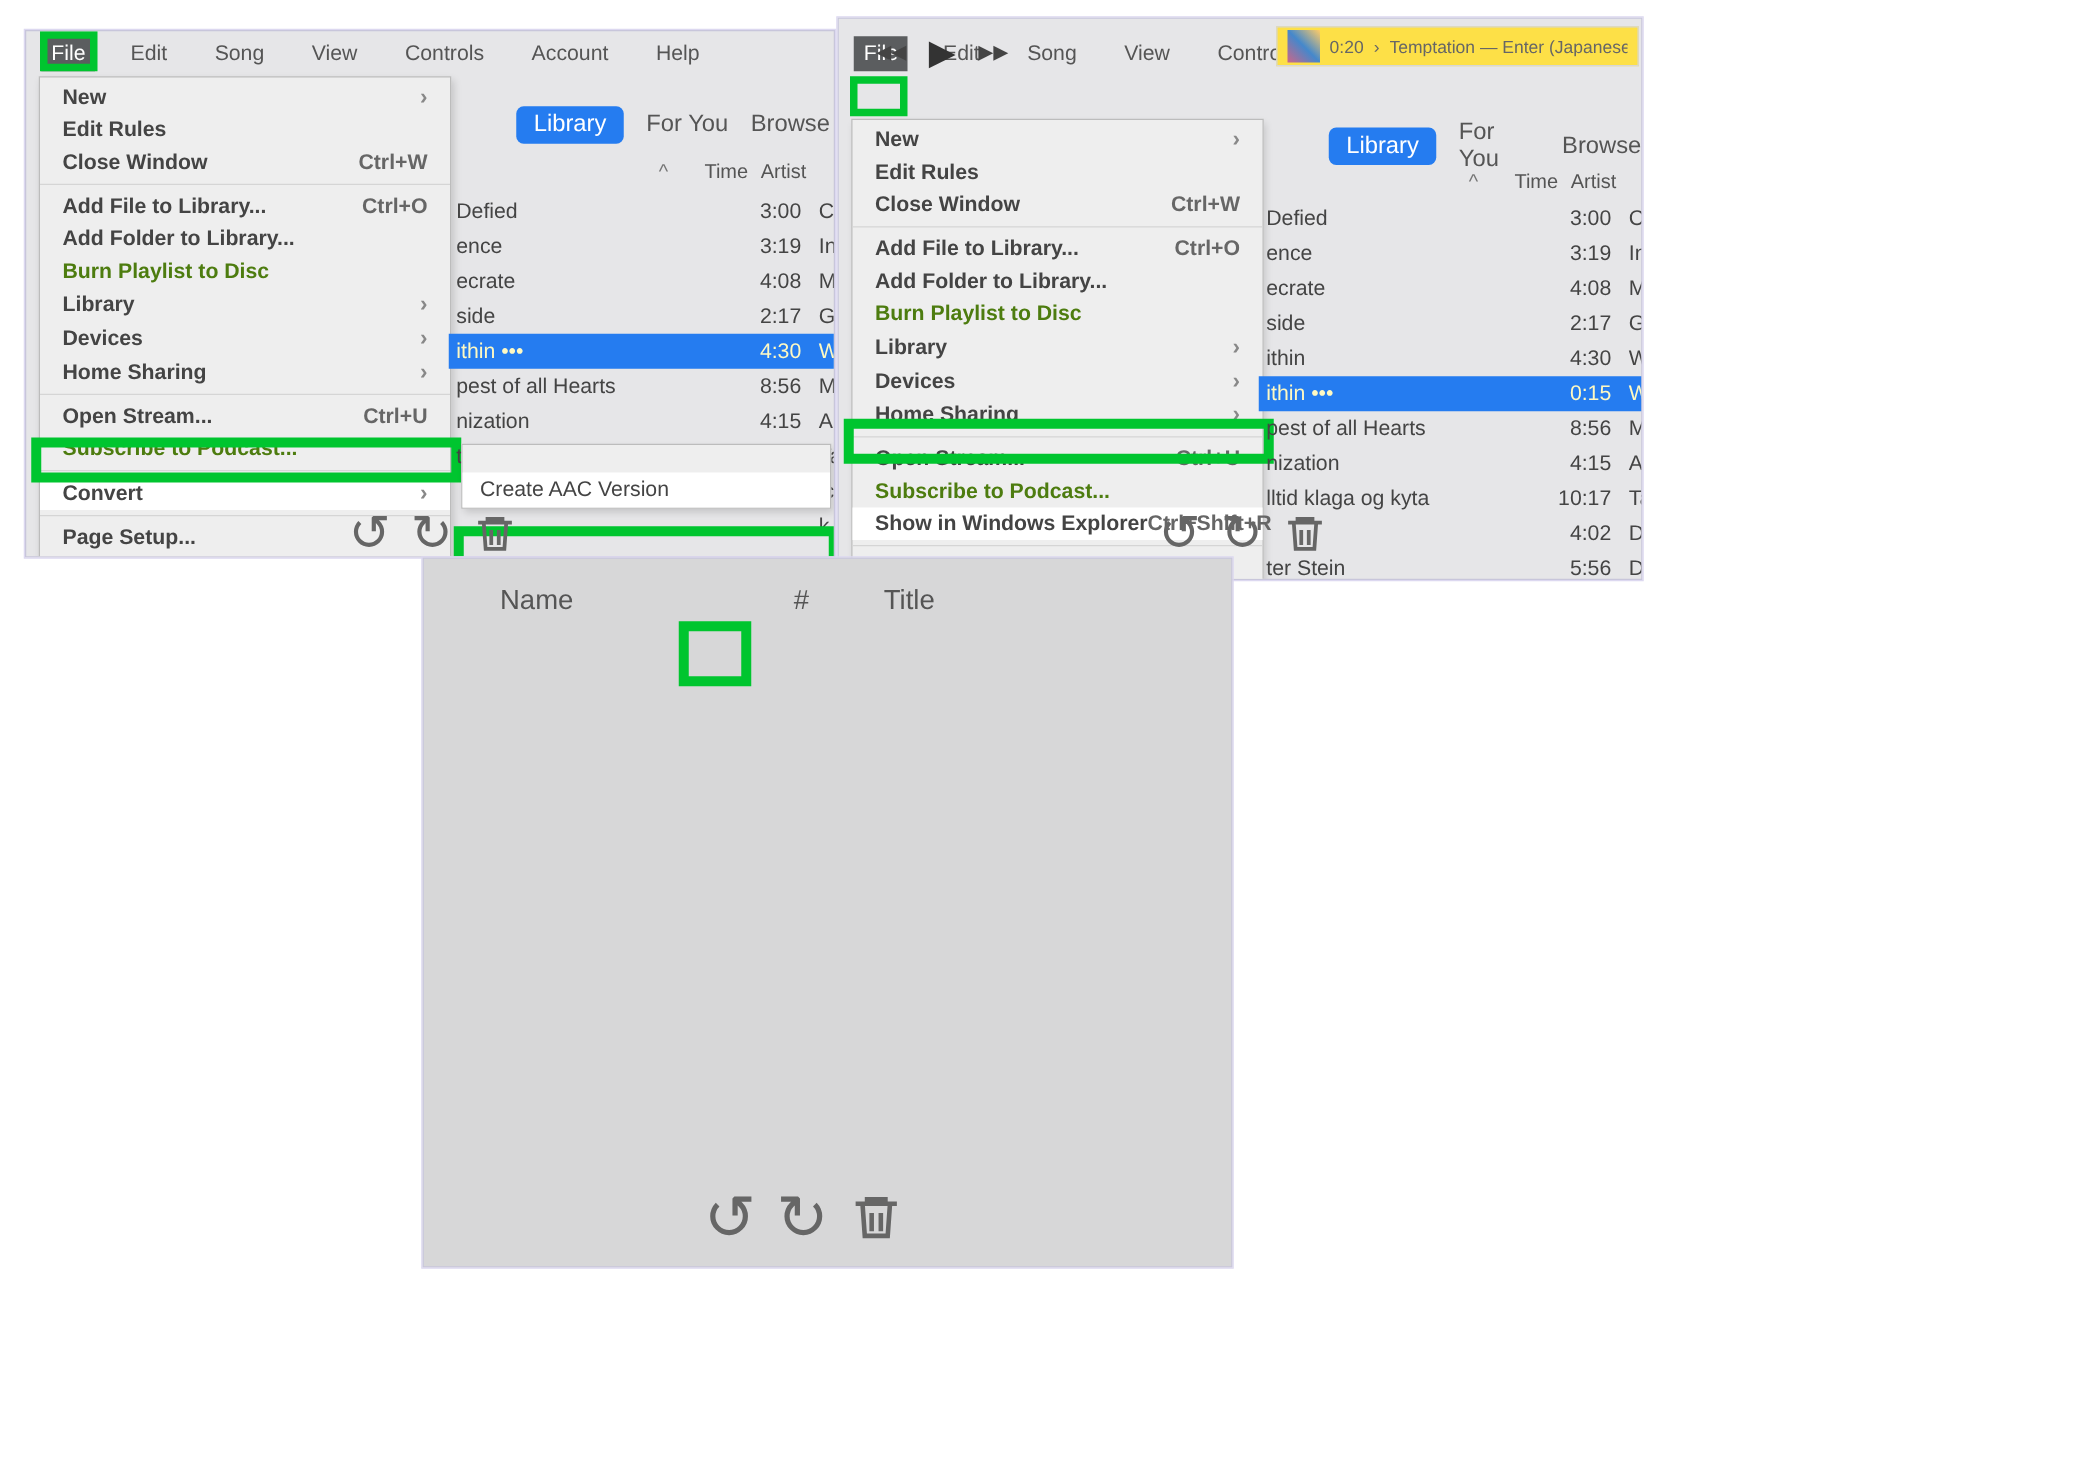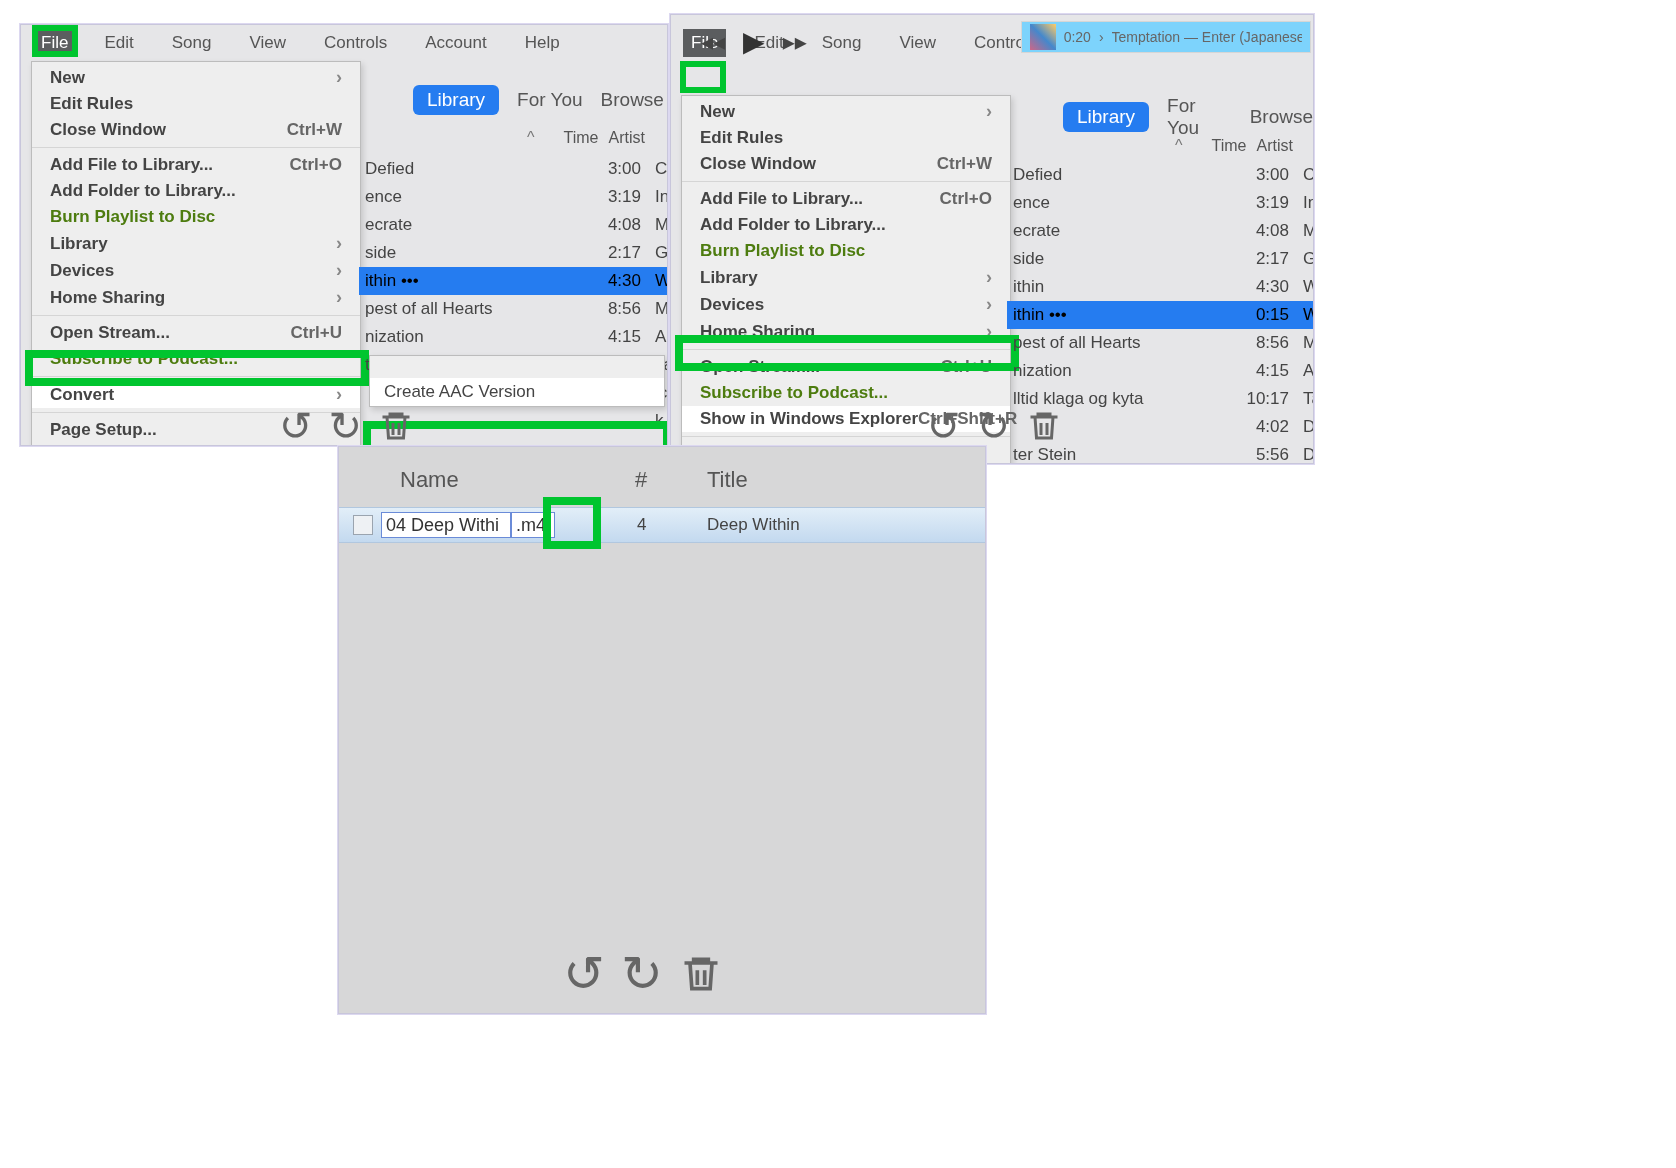--- a/index.html
+++ b/index.html
@@ -90,21 +90,21 @@
     align-items:center;
     font-size: 16px;
     color:#555;
   }
   .listhdr .sortarr { margin-left: 6px; color:#777; }
   
   .songtable { position:absolute; font-size:17px; }
   .songtable .srow {
     display:flex; height:28px; align-items:center;
   }
-  .songtable .srow.sel { background:#257cf0; color:#000000; }
+  .songtable .srow.sel { background:#257cf0; color:#fef9c3; }
   .songtable .c-name { width: 230px; padding-left:6px; overflow:hidden; white-space:nowrap; }
   .songtable .c-time { width: 60px; text-align:right; padding-right:8px; }
   .songtable .c-art  { flex:1; padding-left:6px; overflow:hidden; white-space:nowrap; }
   
   .submenu {
     position:absolute;
     background:#eeeeee;
     border:1px solid #bcbcbc;
     box-shadow: 2px 3px 6px rgba(0,0,0,.15);
     font-size:17px; color:#444;
@@ -290,21 +290,21 @@
   </div>
 </div>
 
 <div class="panel" style="left:670px; top:14px; width:644px; height:450px;">
 
   <div class="playerbar" style="left:30px; top:10px;">
     <span style="font-size:24px;">◂◂</span>
     <span style="font-size:28px;color:#333;">▶</span>
     <span style="font-size:24px;">▸▸</span>
   </div>
-  <div style="position:absolute; left:350px; top:6px; display:flex; align-items:center; gap:8px; background:#7dd3fc; border:1px solid #d6d6d6; padding:2px 8px; font-size:14px; color:#666; width:290px;">
+  <div style="position:absolute; left:350px; top:6px; display:flex; align-items:center; gap:8px; background:#fde047; border:1px solid #d6d6d6; padding:2px 8px; font-size:14px; color:#666; width:290px;">
     <span style="width:26px;height:26px;background:linear-gradient(45deg,#c68,#48c,#fc6);"></span>
     <span>0:20</span>
     <span>›</span>
     <span style="white-space:nowrap;overflow:hidden;">Temptation — Enter (Japanese</span>
   </div>
 
   <div class="menubar" style="margin-top:10px;">
     <span class="item file-active">File</span>
     <span class="item">Edit</span>
     <span class="item">Song</span>
@@ -450,29 +450,20 @@
         </svg>
     </span>
   </div>
 </div>
 
 <div class="panel" style="left:338px; top:446px; width:648px; height:568px; background:#d7d7d8;">
   <div class="explorer-header" style="left:36px; top:20px;margin-left:25px;">Name</div>
   <div class="explorer-header" style="left:296px; top:20px;">#</div>
   <div class="explorer-header" style="left:368px; top:20px;">Title</div>
 
-  <div class="rename-row" style="top:60px;">
-    <span class="smallfileicon"></span>
-    <span style="display:inline-flex;">
-      <input type="text" style="width: 130px;" value="04 Deep Withi">
-      <input type="text" style="width: 44px;" value=".m4r">
-    </span>
-    <span style="position:absolute;left:298px;">4</span>
-    <span style="position:absolute;left:368px;">Deep Within</span>
-  </div>
   <div class="green-hi" style="left:204px; top:50px; width:58px; height:52px;"></div>
 
   <div class="iconrow big" style="left:224px; top:498px;">
     <span>↺</span>
     <span>↻</span>
     <span class="trash-icon">
       <svg width="44" height="50" viewBox="0 0 24 24" fill="none" stroke="#666" stroke-width="2">
           <path d="M3 6h18M8 6V4h8v2M6 6l1 14h10l1-14M10 10v8M14 10v8"></path>
         </svg>
     </span>

